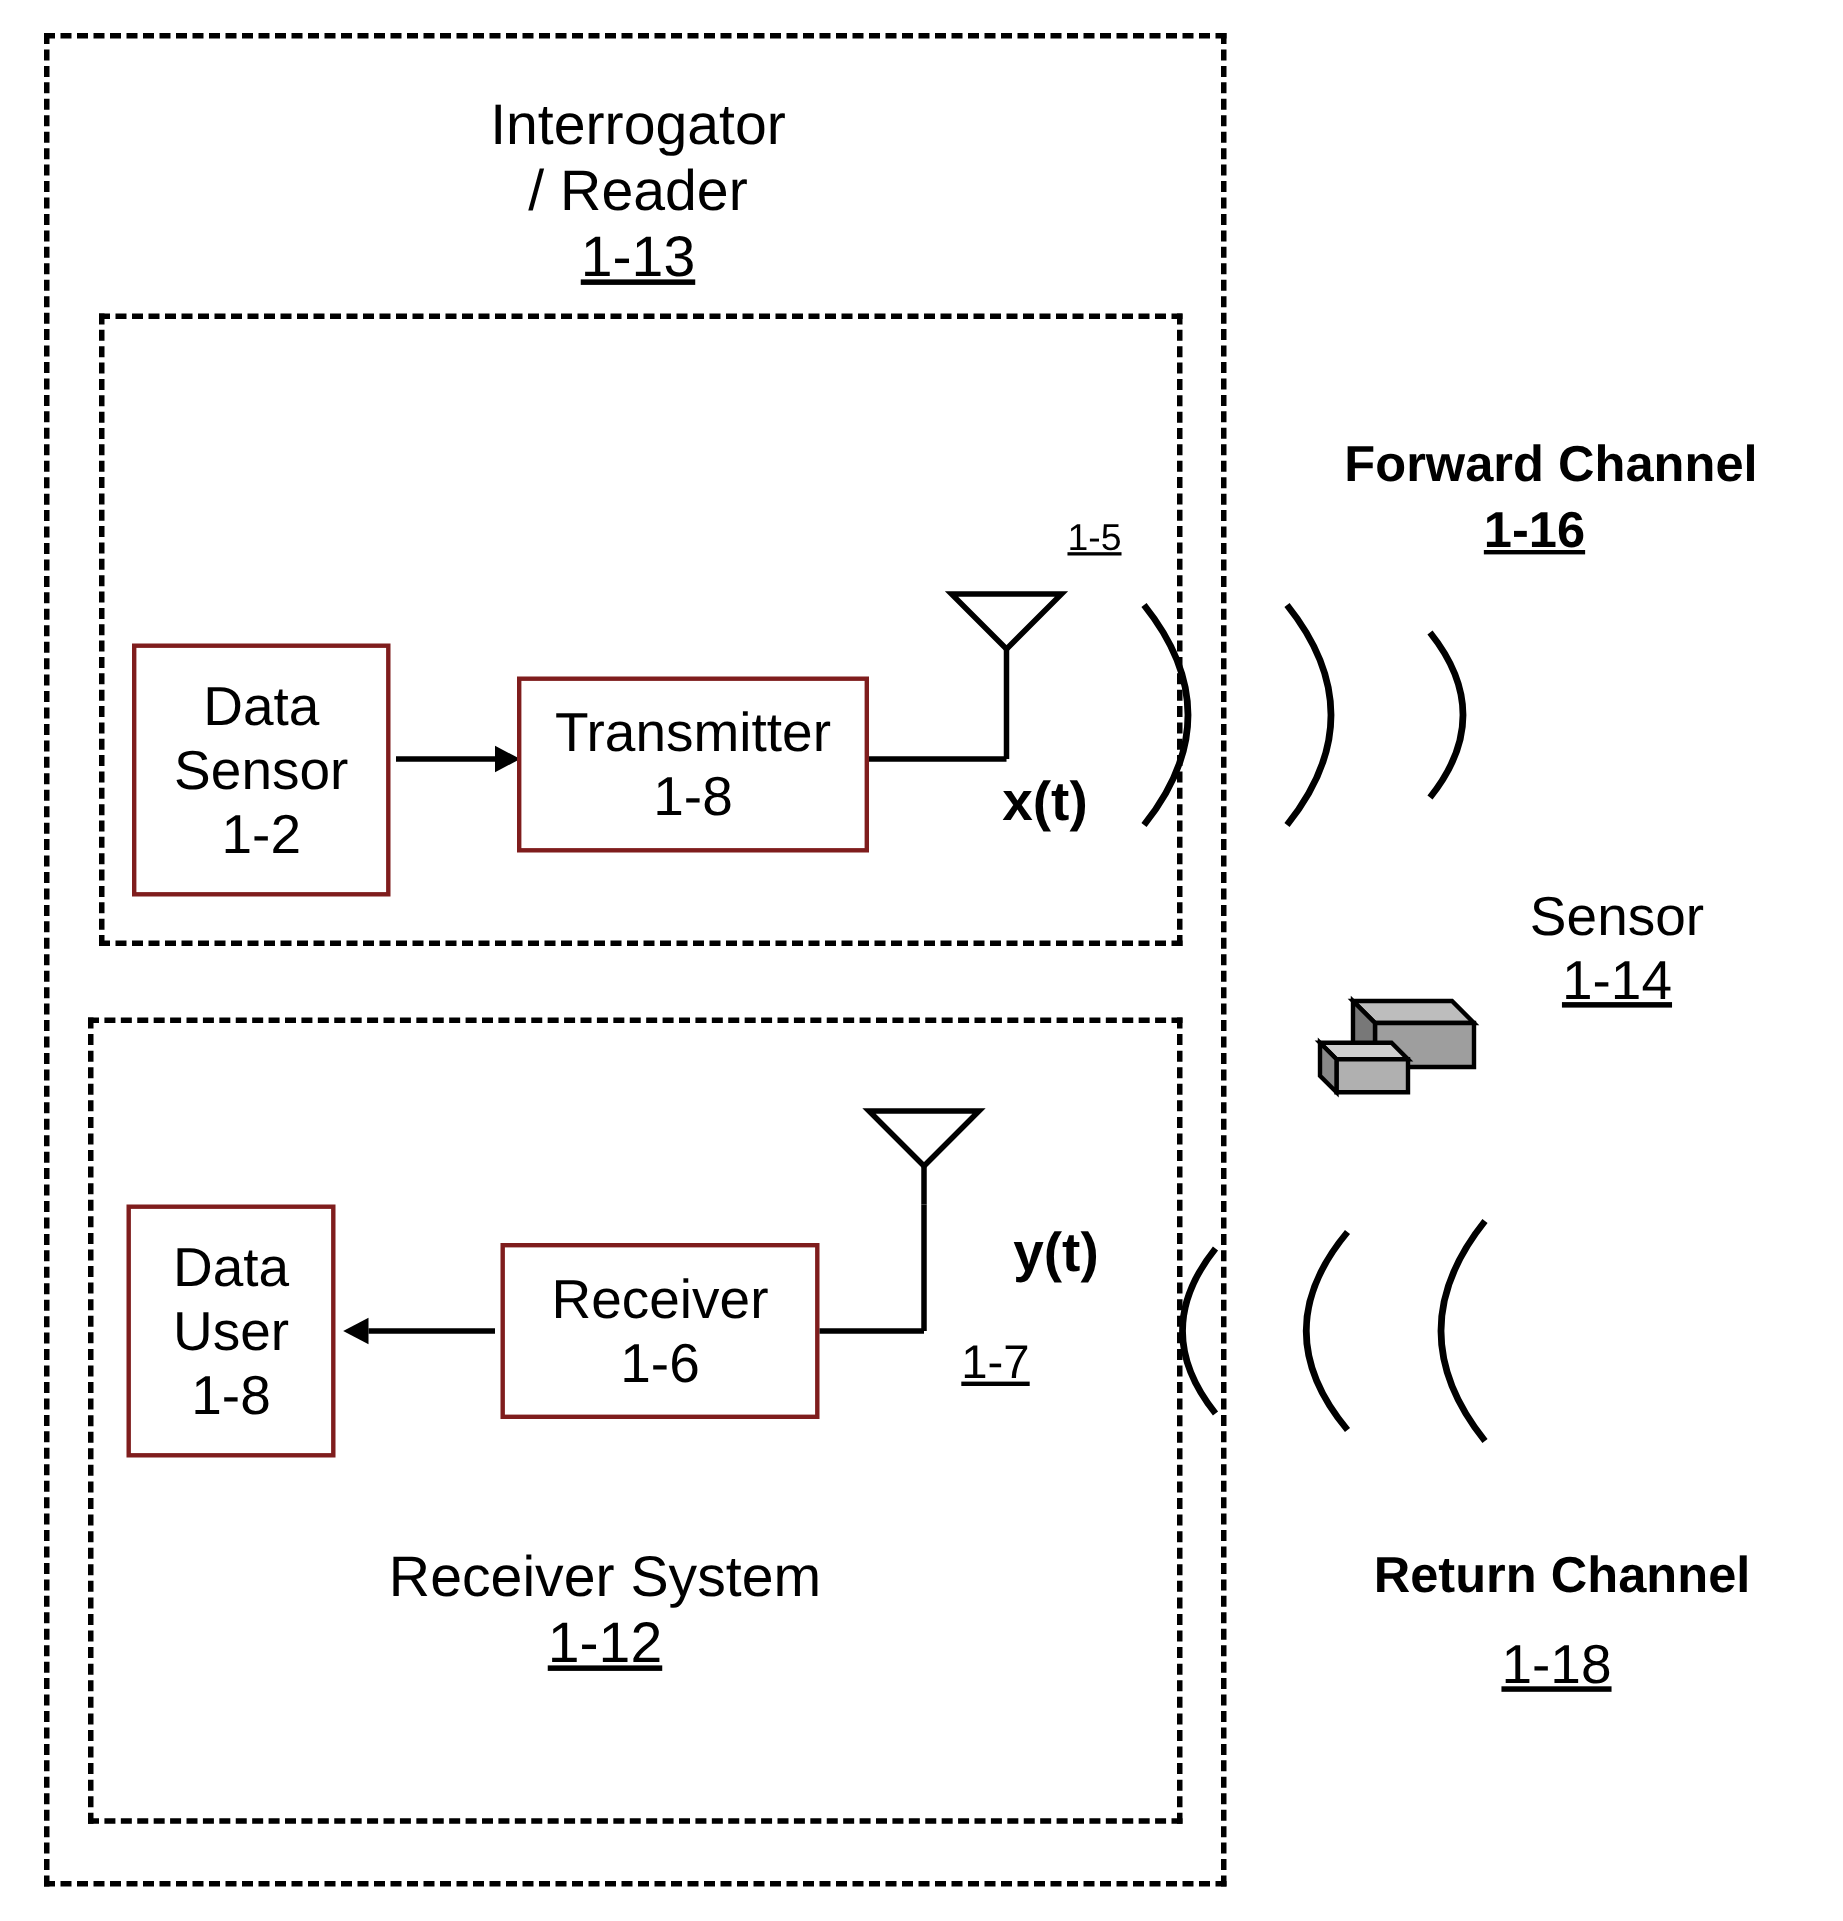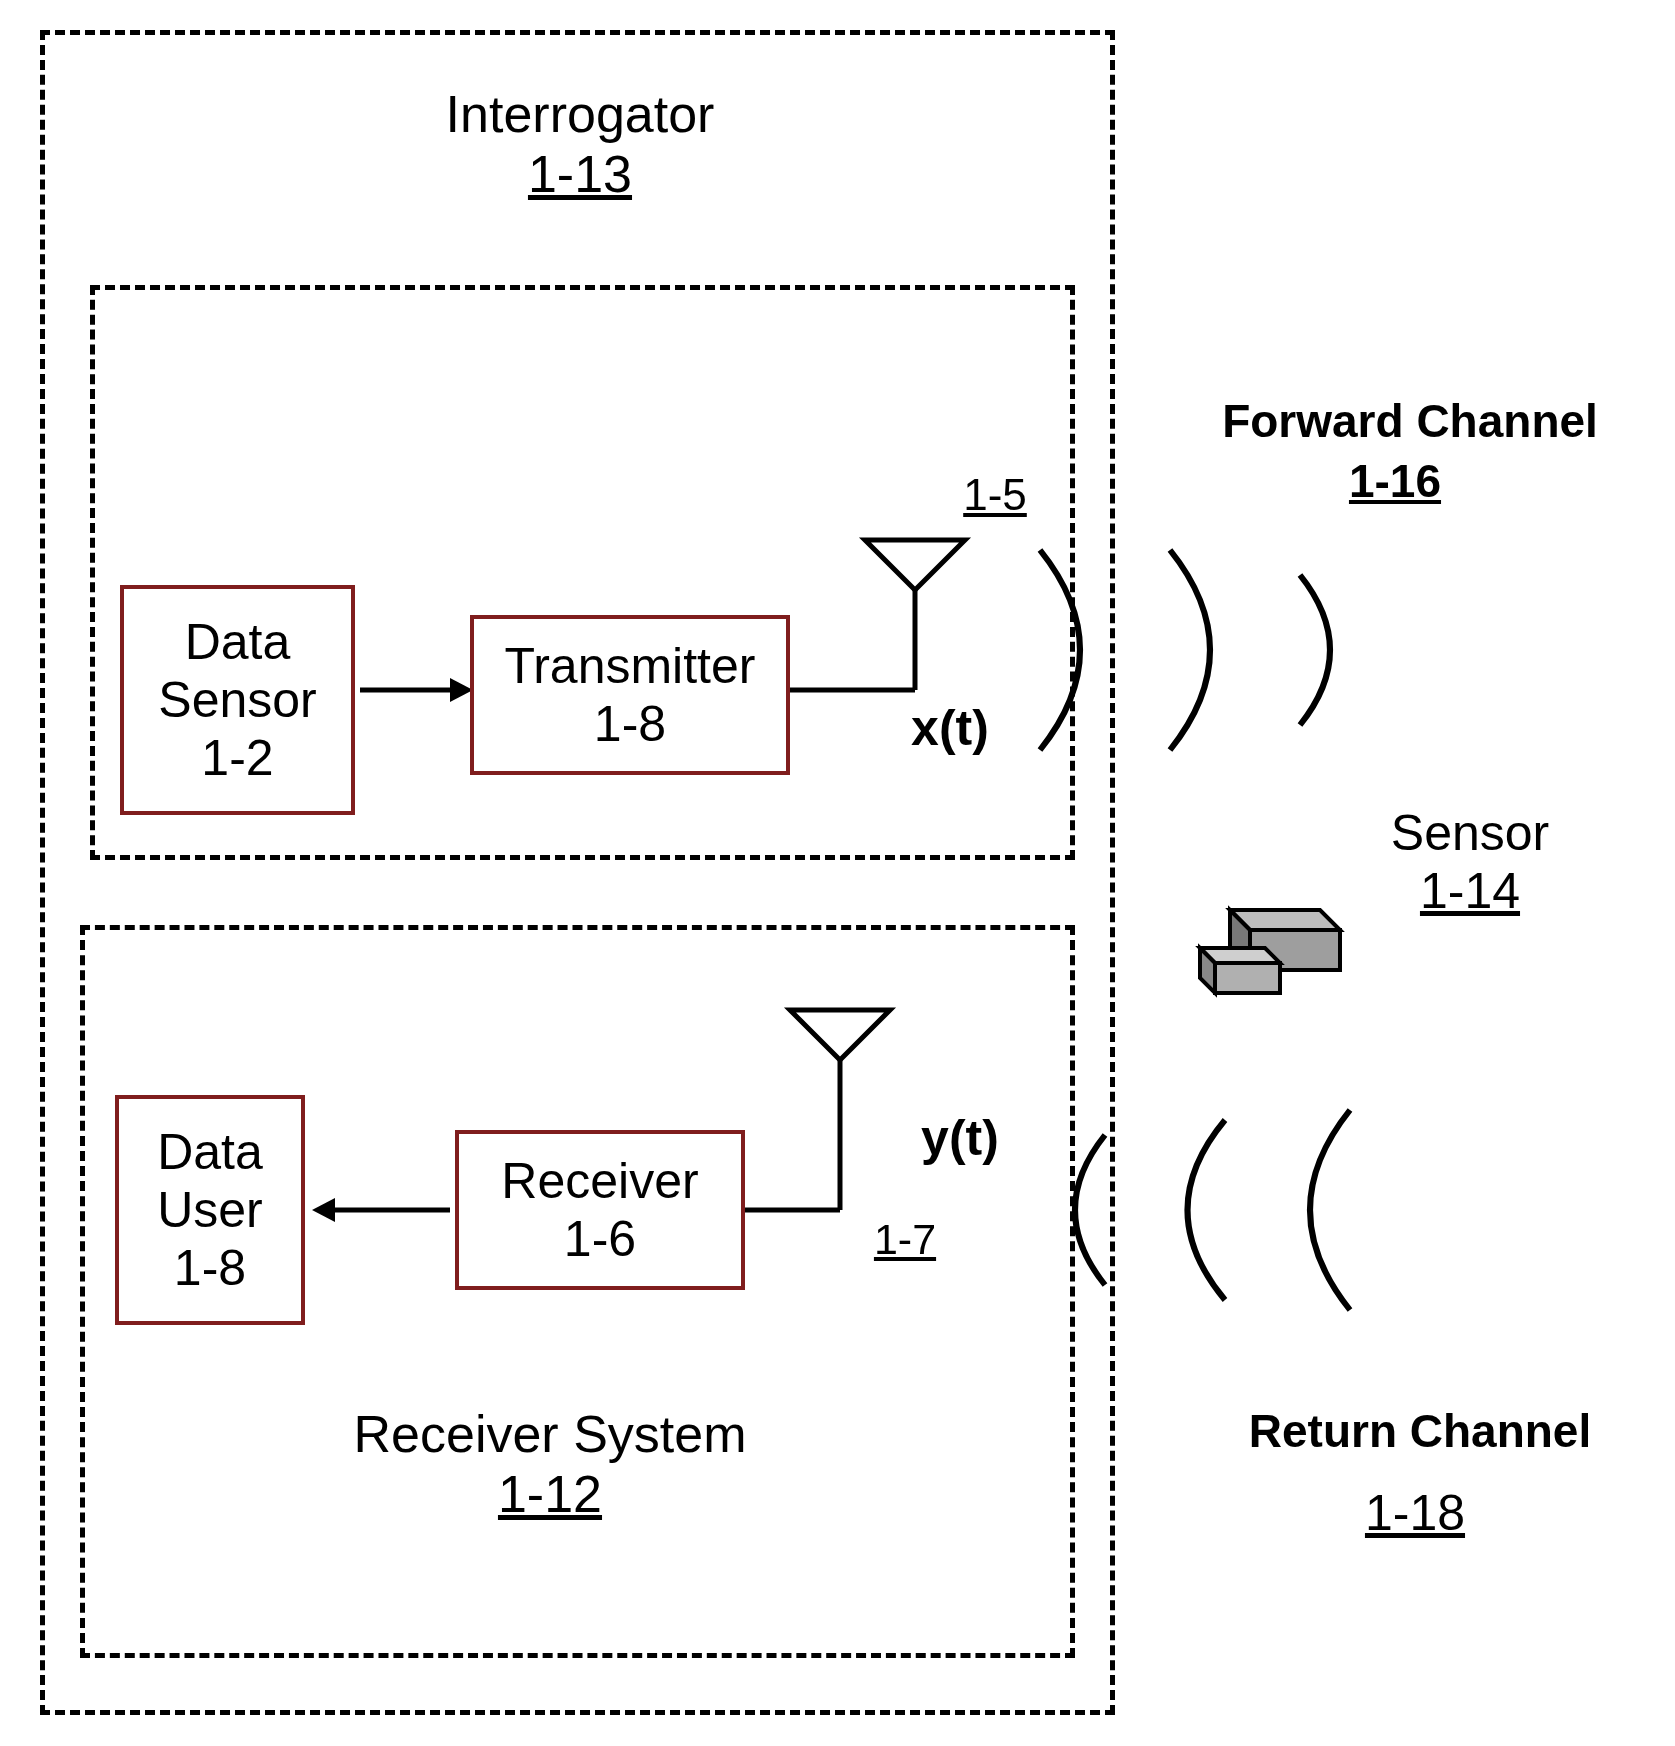--- a/index.html
+++ b/index.html
@@ -44,20 +44,21 @@
 </style>
 </head>
 <body>
 
 <div class="canvas">
 
   <div class="dashed-box" style="left:40px; top:30px; width:1075px; height:1685px;"></div>
 
   <div class="label-block" style="left:300px; top:65px; width:560px;margin-top:20px;">
     <div class="title-line">Interrogator</div>
+    <div class="title-line">/ Reader</div>
     <div class="title-line ref-underline">1-13</div>
   </div>
 
   <div class="dashed-box" style="left:90px; top:285px; width:985px; height:575px;"></div>
 
 
   <div class="solid-box" style="left:120px; top:585px; width:235px; height:230px;">
     <div class="block-text">Data</div>
     <div class="block-text">Sensor</div>
     <div class="block-text">1-2</div>
@@ -76,21 +77,21 @@
   <svg style="left:790px; top:565px; width:150px; height:140px;">
     <line x1="0" y1="125" x2="125" y2="125" stroke="#000" stroke-width="5"></line>
     <line x1="125" y1="125" x2="125" y2="55" stroke="#000" stroke-width="5"></line>
   </svg>
 
   <svg style="left:855px; top:530px; width:120px; height:100px;">
     <polygon points="60,60 10,10 110,10" fill="none" stroke="#000" stroke-width="5"></polygon>
     <line x1="60" y1="60" x2="60" y2="90" stroke="#000" stroke-width="5"></line>
   </svg>
 
-  <div class="label-block ref-underline" style="left:945px; top:470px; width:100px; font-size:44px;">1-5</div>
+  <div class="label-block ref-underline" style="left:945px; top:470px; width:100px; font-size:34px;">1-5</div>
 
   <div class="label-block bold" style="left:890px; top:700px; width:120px; font-size:50px;">x(t)</div>
 
   <svg style="left:1000px; top:530px; width:370px; height:240px;">
     <path d="M40,20 Q120,120 40,220" fill="none" stroke="#000" stroke-width="6"></path>
     <path d="M170,20 Q250,120 170,220" fill="none" stroke="#000" stroke-width="6"></path>
     <path d="M300,45 Q360,120 300,195" fill="none" stroke="#000" stroke-width="6"></path>
   </svg>
 
   <div class="label-block bold" style="left:1175px; top:395px; width:470px; font-size:46px;">Forward Channel</div>

